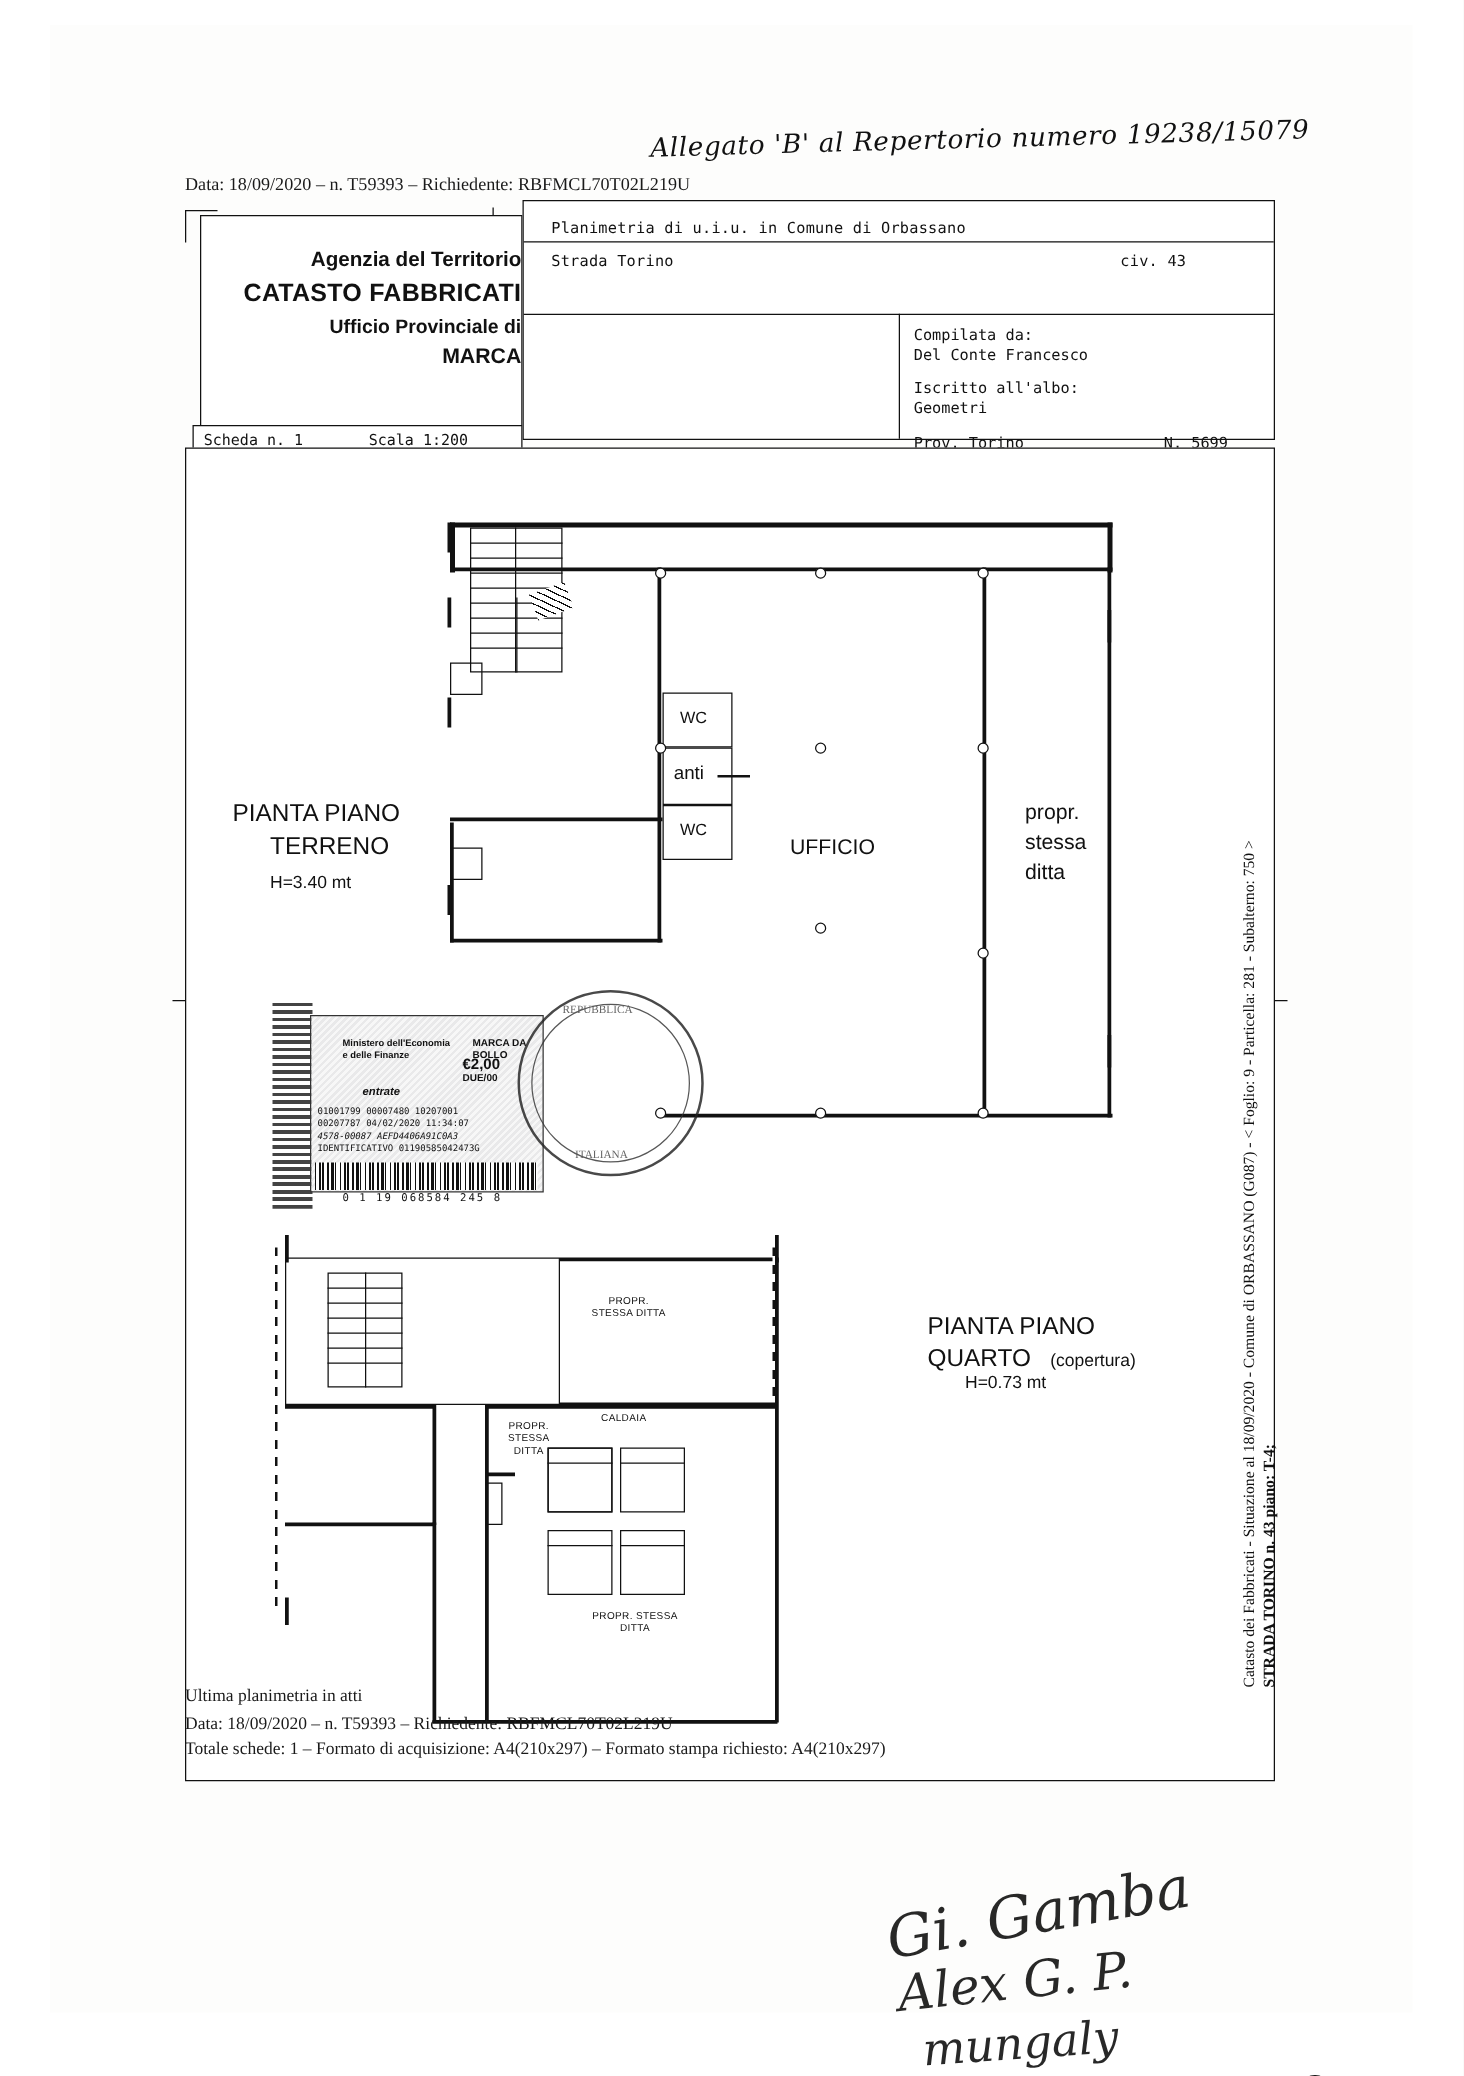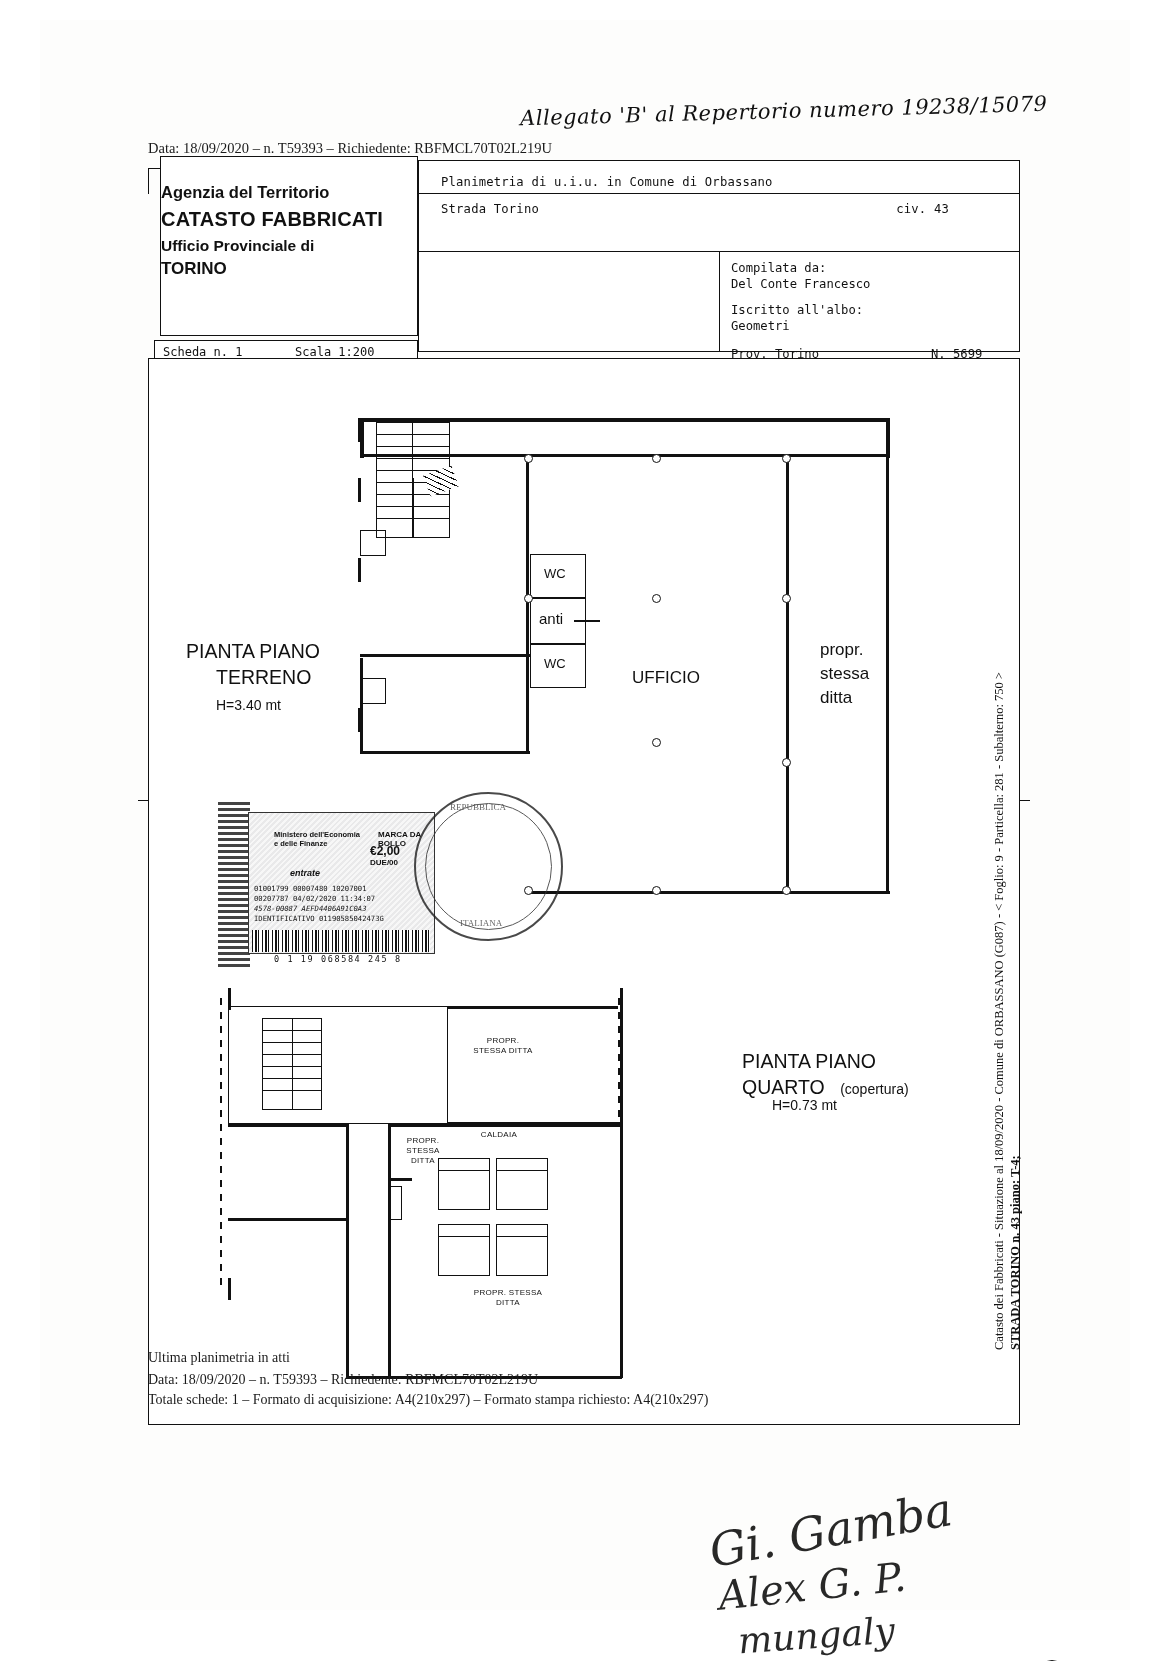--- a/index.html
+++ b/index.html
@@ -18,21 +18,21 @@
   .topline{position:absolute;left:108px;top:120px;font-family:"Liberation Serif",serif;font-size:14.5px;color:#1a1a1a;white-space:nowrap;}
 
   
   .cropframe{position:absolute;left:108px;top:140px;width:872px;height:1265px;}
   .cm{position:absolute;background:#111;}
 
   
   .mainbox{position:absolute;left:108px;top:338px;width:872px;height:1067px;border:1.6px solid #111;box-sizing:border-box;background:#fff;}
 
   
-  .hdr-left{position:absolute;left:120px;top:136px;width:258px;height:180px;border:1.2px solid #111;box-sizing:border-box;background:#fff;text-align:left;}
+  .hdr-left{position:absolute;left:120px;top:152px;width:258px;height:180px;border:1.2px solid #111;box-sizing:border-box;background:#fff;text-align:right;}
   .hdr-left .l1{margin-top:26px;font-size:16.5px;font-weight:bold;color:#111;}
   .hdr-left .l2{margin-top:6px;font-size:20px;font-weight:bold;letter-spacing:.2px;color:#111;}
   .hdr-left .l3{margin-top:6px;font-size:15.5px;font-weight:bold;color:#111;}
   .hdr-left .l4{margin-top:4px;font-size:17px;font-weight:bold;color:#111;}
 
   .hdr-right{position:absolute;left:378px;top:140px;width:602px;height:192px;border:1.2px solid #111;box-sizing:border-box;background:#fff;font-family:"DejaVu Sans Mono",monospace;font-size:12.2px;color:#111;}
   .hdr-right .row{padding:4px 0 0 22px;letter-spacing:.2px;}
   .hdr-right .sep{position:absolute;left:0;right:0;border-top:1.1px solid #111;}
   .civ{position:absolute;right:70px;}
   .colsplit{position:absolute;left:300px;top:90px;bottom:0;border-left:1.1px solid #111;}
@@ -111,21 +111,21 @@
     <div class="cm" style="left:871px;top:1238px;width:1px;height:26px;"></div>
     <div class="cm" style="left:846px;top:1263px;width:26px;height:1px;"></div>
     <div class="cm" style="left:-10px;top:640px;width:18px;height:1px;"></div>
     <div class="cm" style="left:864px;top:640px;width:18px;height:1px;"></div>
   </div>
 
   <div class="hdr-left">
     <div class="l1">Agenzia del Territorio</div>
     <div class="l2">CATASTO FABBRICATI</div>
     <div class="l3">Ufficio Provinciale di</div>
-    <div class="l4">TORINO</div>
+    <div class="l4">MARCA</div>
   </div>
 
   <div class="hdr-right">
     <div class="sep" style="top:32px;"></div>
     <div class="row" style="margin-top:10px">Planimetria di u.i.u. in Comune di Orbassano</div>
     <div class="row" style="margin-top:9px;position:relative;">
       <span>Strada Torino</span>
       <span class="civ">civ. 43</span>
     </div>
     <div class="sep" style="top:90px;"></div>

